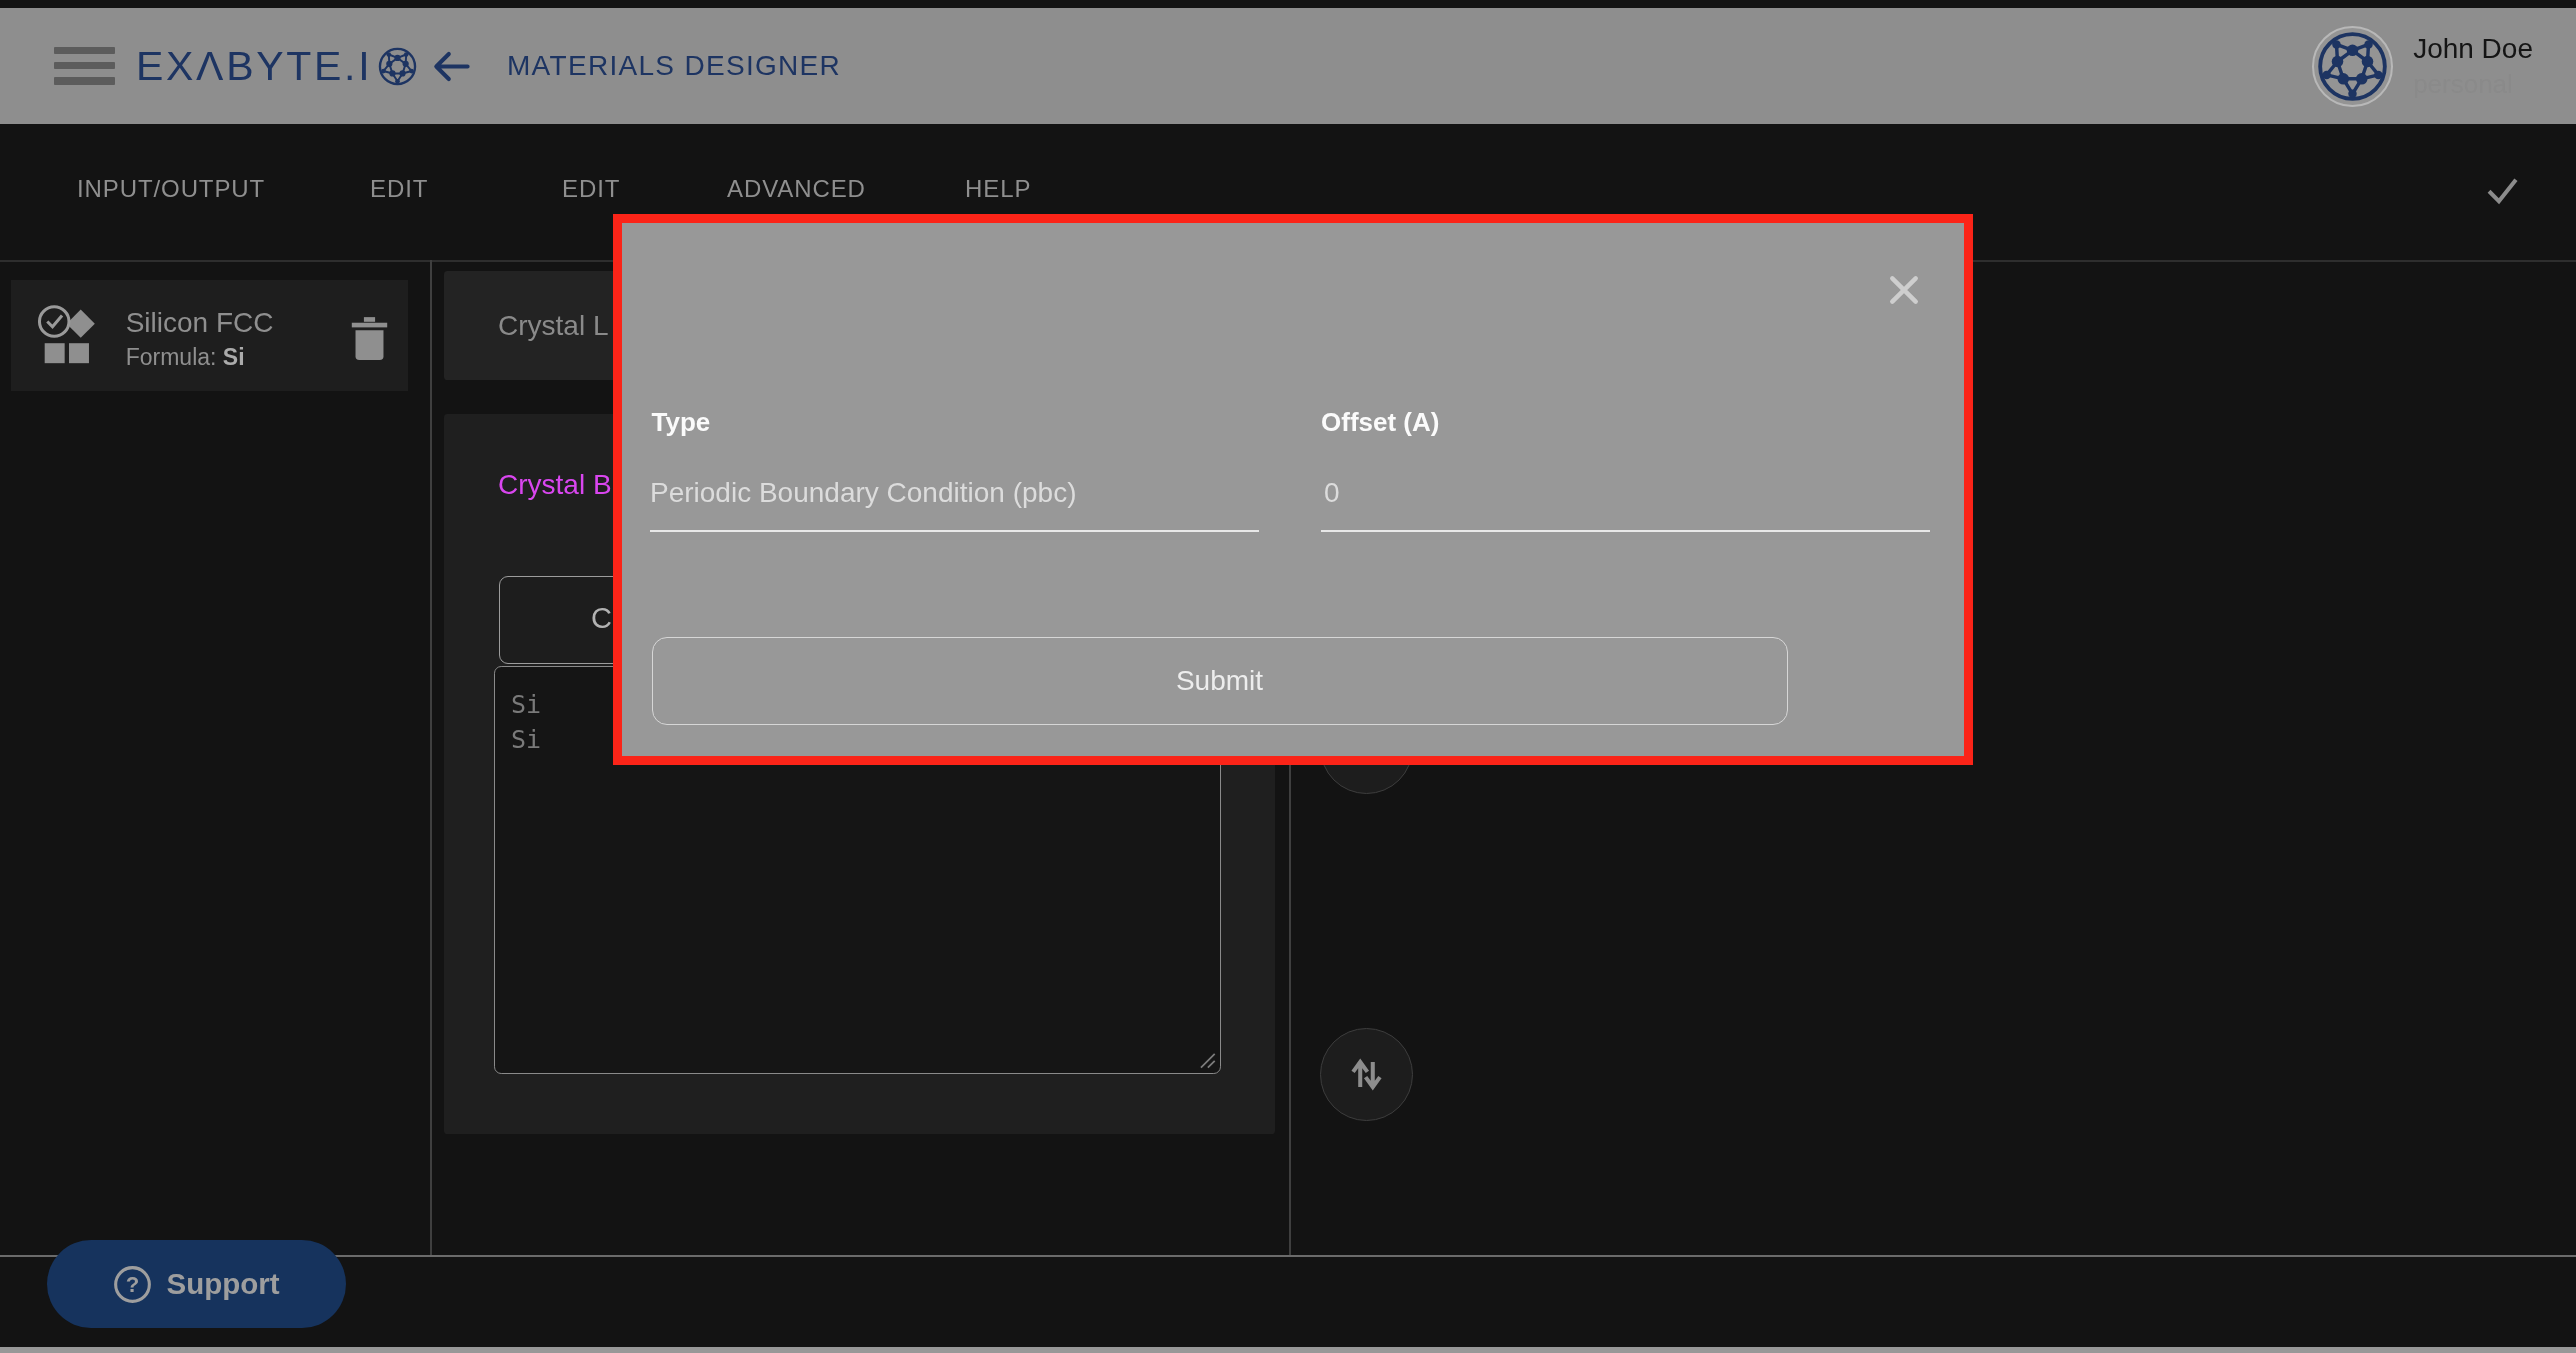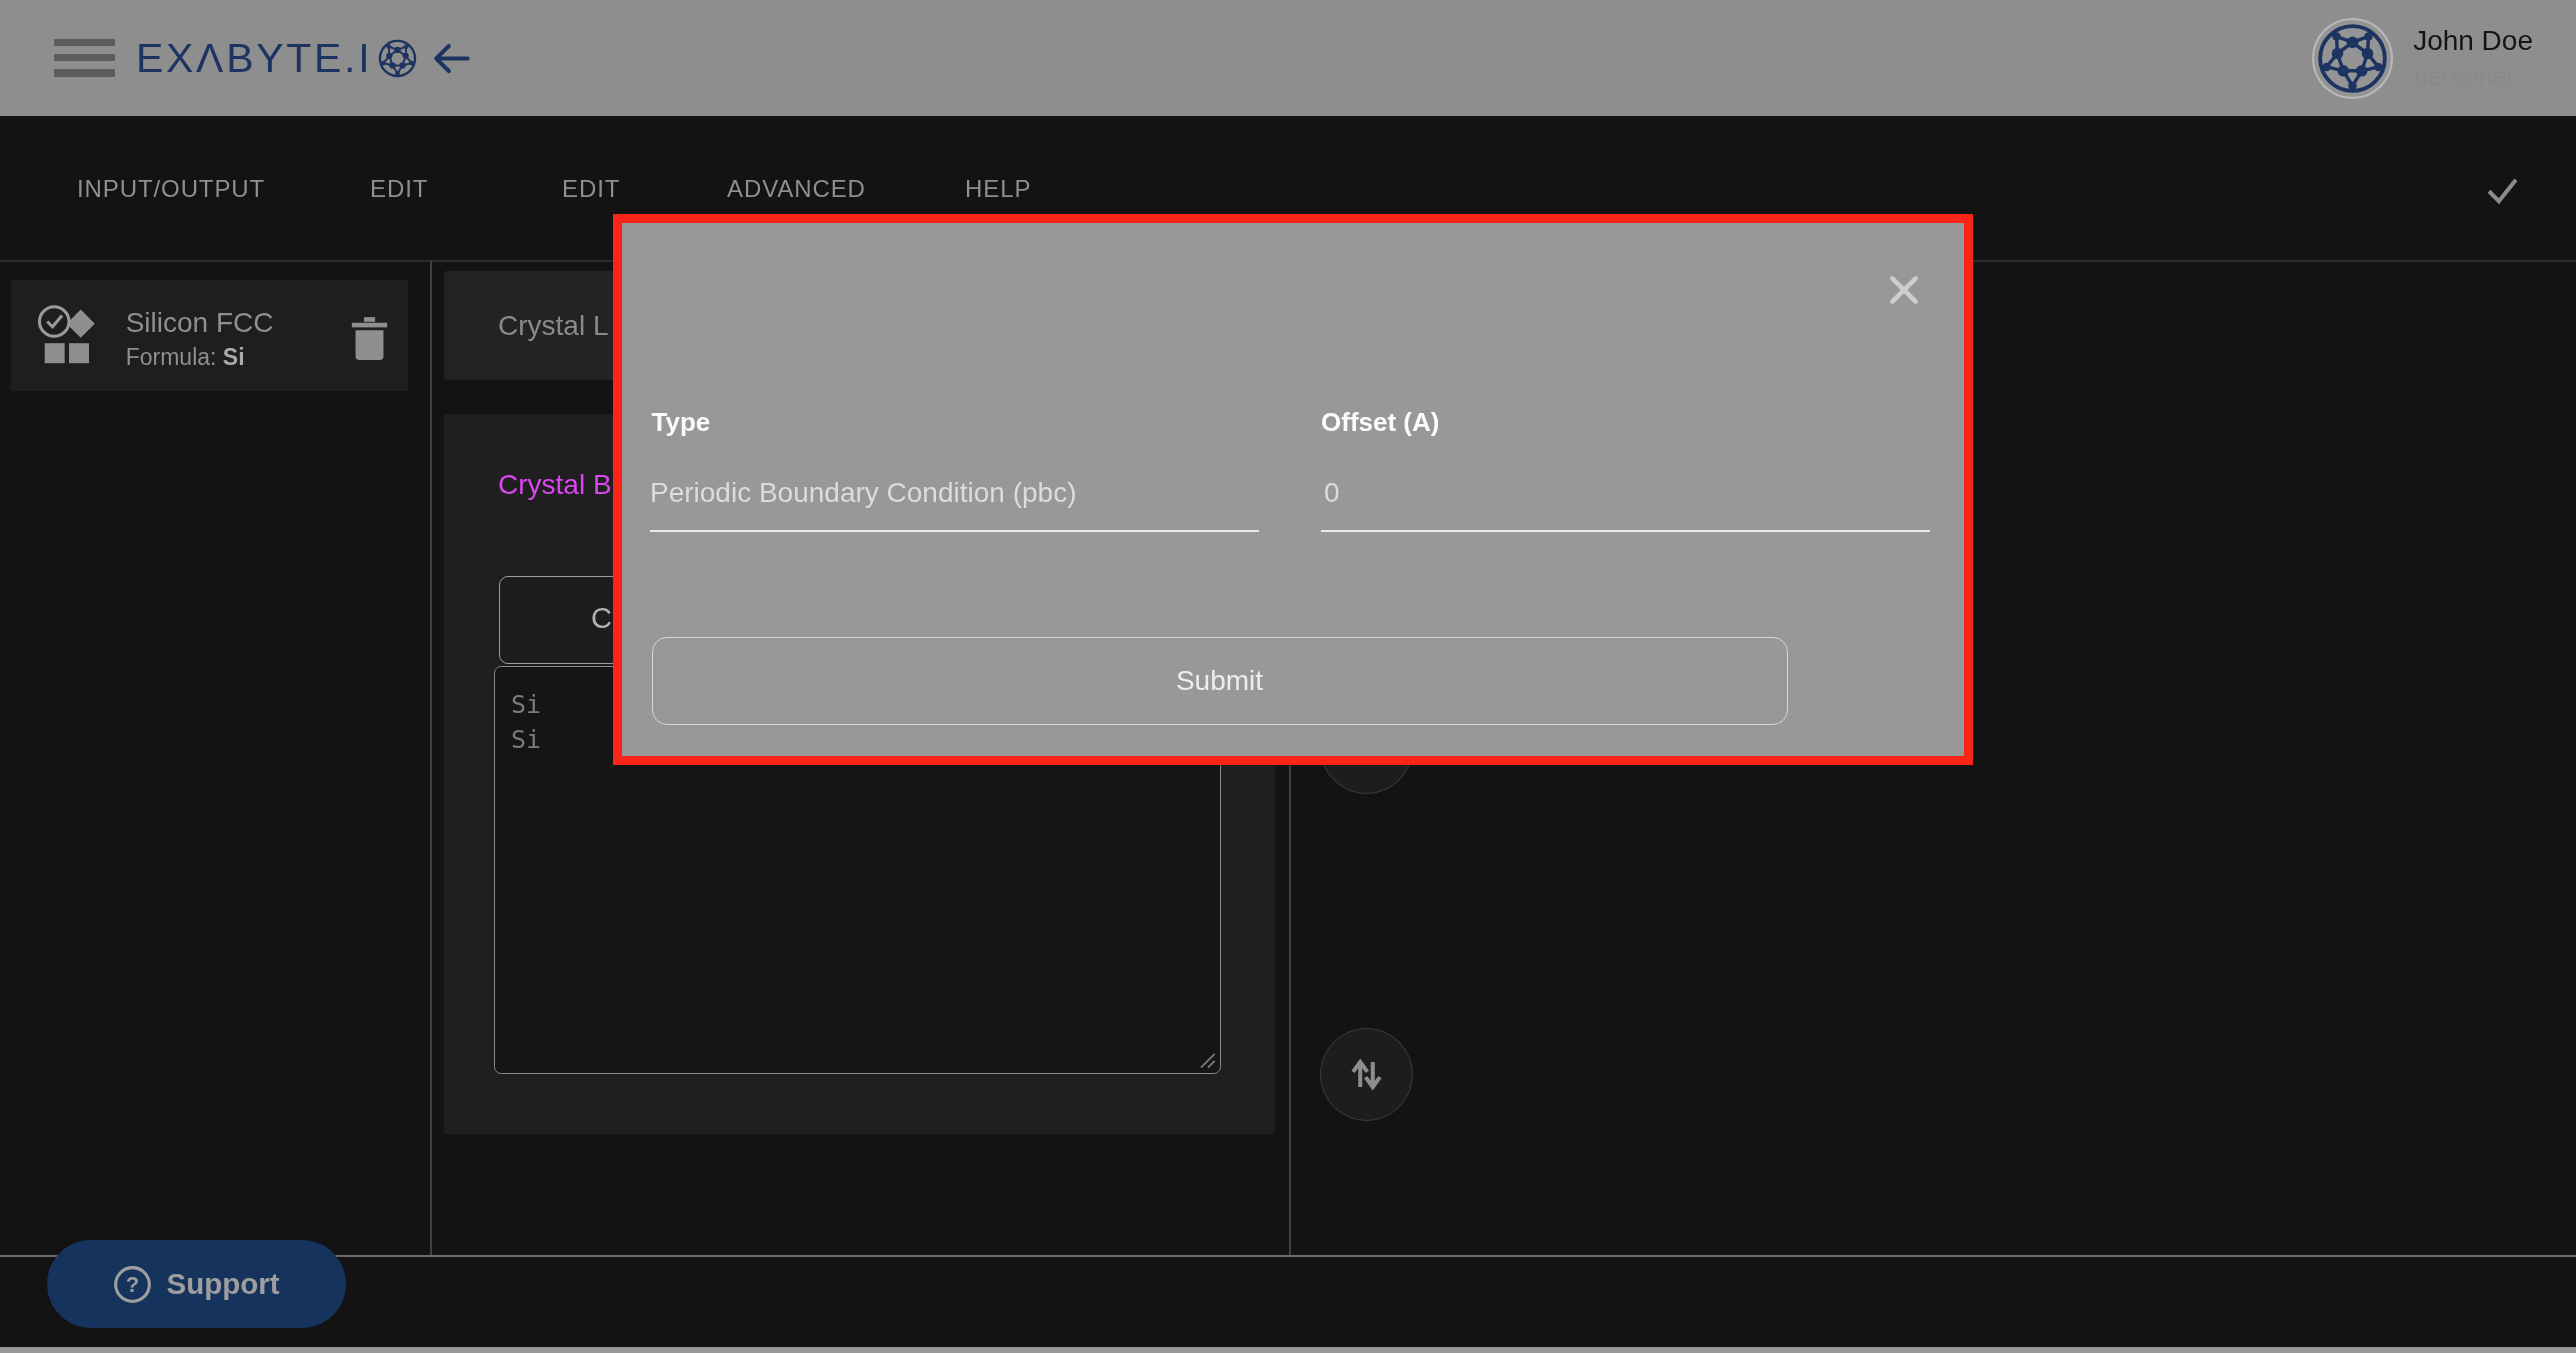--- a/index.html
+++ b/index.html
@@ -1,21 +1,21 @@
 <!DOCTYPE html>
 <html style="font-size:14.3px"><head>
 <meta charset="utf-8">
 <style>
   * { margin:0; padding:0; box-sizing:border-box; }
   html,body { width:2576px; height:1353px; overflow:hidden; background:#131313;
               font-family:"Liberation Sans", sans-serif; }
   #app { position:relative; width:2576px; height:1353px; background:#131313; }
 
   
-  .header { position:absolute; left:0; top:0; width:2576px; height:116px; background:#8e8e8e; }
+  .header { position:absolute; left:0; top:8px; width:2576px; height:116px; background:#8e8e8e; }
   .hamburger { position:absolute; left:54px; top:39px; width:61px; height:38px; cursor:pointer; }
   .hamburger span { display:block; width:61px; height:7.2px; margin-bottom:8px; background:#5c5c5c; border-radius:0.9px; }
   .logo { position:absolute; left:136px; top:0; height:116px; display:flex; align-items:center; gap:5.4px; }
   .logo-text { font-size:41px; font-weight:500; letter-spacing:2.7px; color:#1d3462; }
   .back-arrow { position:absolute; left:428px; top:37px; width:47px; height:43px; }
   .page-title { position:absolute; left:507px; top:0; height:116px; display:flex; align-items:center;
                 font-size:28px; font-weight:500; letter-spacing:1.3px; color:#1d3462; }
   .user-box { position:absolute; right:43px; top:0; height:116px; display:flex; align-items:center; gap:19.7px; }
   .avatar { width:81px; height:81px; border-radius:50%; background:#949494; border:2.7px solid #b8b8b8; }
   .user-name { font-size:28px; color:#151515; font-weight:500; line-height:36px; }
@@ -116,20 +116,21 @@
           <circle cx="13.9" cy="61.7" r="6"></circle>
             <circle cx="27.7" cy="19.3" r="6"></circle>
         </g>
       </svg>
     </div>
 
     <svg class="back-arrow" viewBox="0 0 48 48">
       <path d="M42 24 H8 M21 10 L7 24 L21 38" fill="none" stroke="#1d3462" stroke-width="4.5" stroke-linecap="round" stroke-linejoin="round"></path>
     </svg>
 
+    <div class="page-title">MATERIALS DESIGNER</div>
 
     <div class="user-box">
       <svg class="avatar" viewBox="0 0 100 100">
         <circle cx="50" cy="50" r="42" fill="none" stroke="#1d3462" stroke-width="5"></circle>
         <g stroke="#1d3462" stroke-width="4.5" fill="none">
           <path d="M50 29 L69.5 43.5 L62 66 L38 66 L30.5 43.5 Z"></path>
           <path d="M50 29 L70.8 21.3 M69.5 43.5 L70.8 21.3 M69.5 43.5 L83.6 60.9 M62 66 L83.6 60.9 M62 66 L50 85.5 M38 66 L50 85.5 M38 66 L16.4 60.9 M30.5 43.5 L16.4 60.9 M30.5 43.5 L29.2 21.3 M50 29 L29.2 21.3"></path>
         </g>
         <g fill="#1d3462">
           <circle cx="50" cy="29" r="7.5"></circle>

